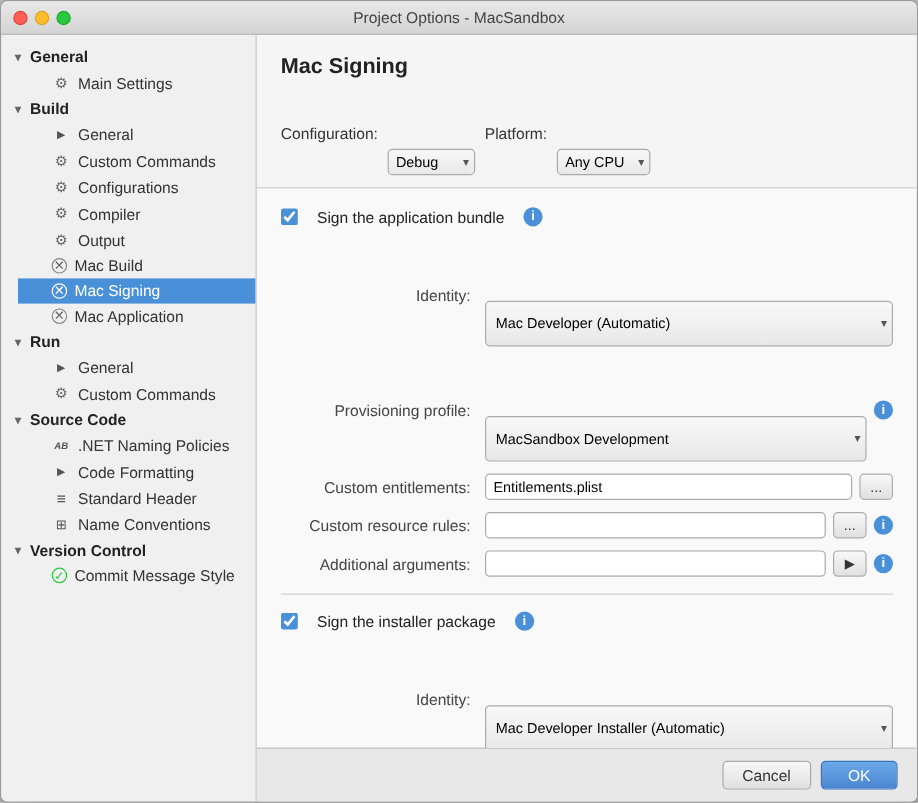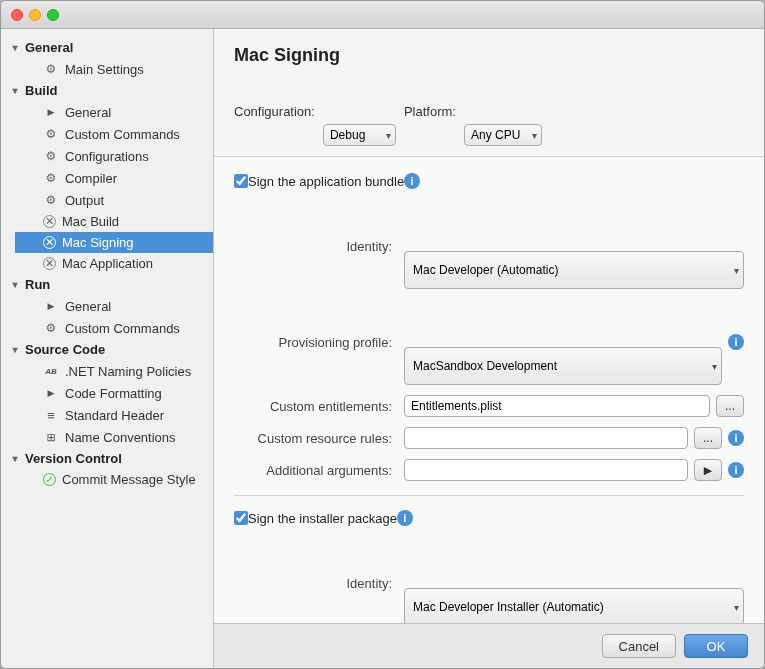--- a/index.html
+++ b/index.html
@@ -173,21 +173,21 @@
       color: #555;
     }
     .panel-body {
       padding: 16px 20px;
       overflow-y: auto;
       flex: 1;
     }
     .check-row {
       display: flex;
       align-items: center;
-      gap: 0;
+      gap: 16px;
       margin-bottom: 14px;
     }
     .check-row input[type=checkbox] {
       width: 14px;
       height: 14px;
       accent-color: #4a90d9;
       cursor: pointer;
     }
     .check-label {
       font-size: 13px;
@@ -315,20 +315,21 @@
 <body>
 
 <div class="window">
 
   <div class="titlebar">
     <div class="traffic-lights">
       <div class="traffic-light tl-close"></div>
       <div class="traffic-light tl-min"></div>
       <div class="traffic-light tl-max"></div>
     </div>
+    <span class="titlebar-title">Project Options - MacSandbox</span>
   </div>
 
   <div class="content">
 
     <div class="sidebar">
 
       <div class="sidebar-section-header">
         <span class="arrow">▾</span>
         <span>General</span>
       </div>

